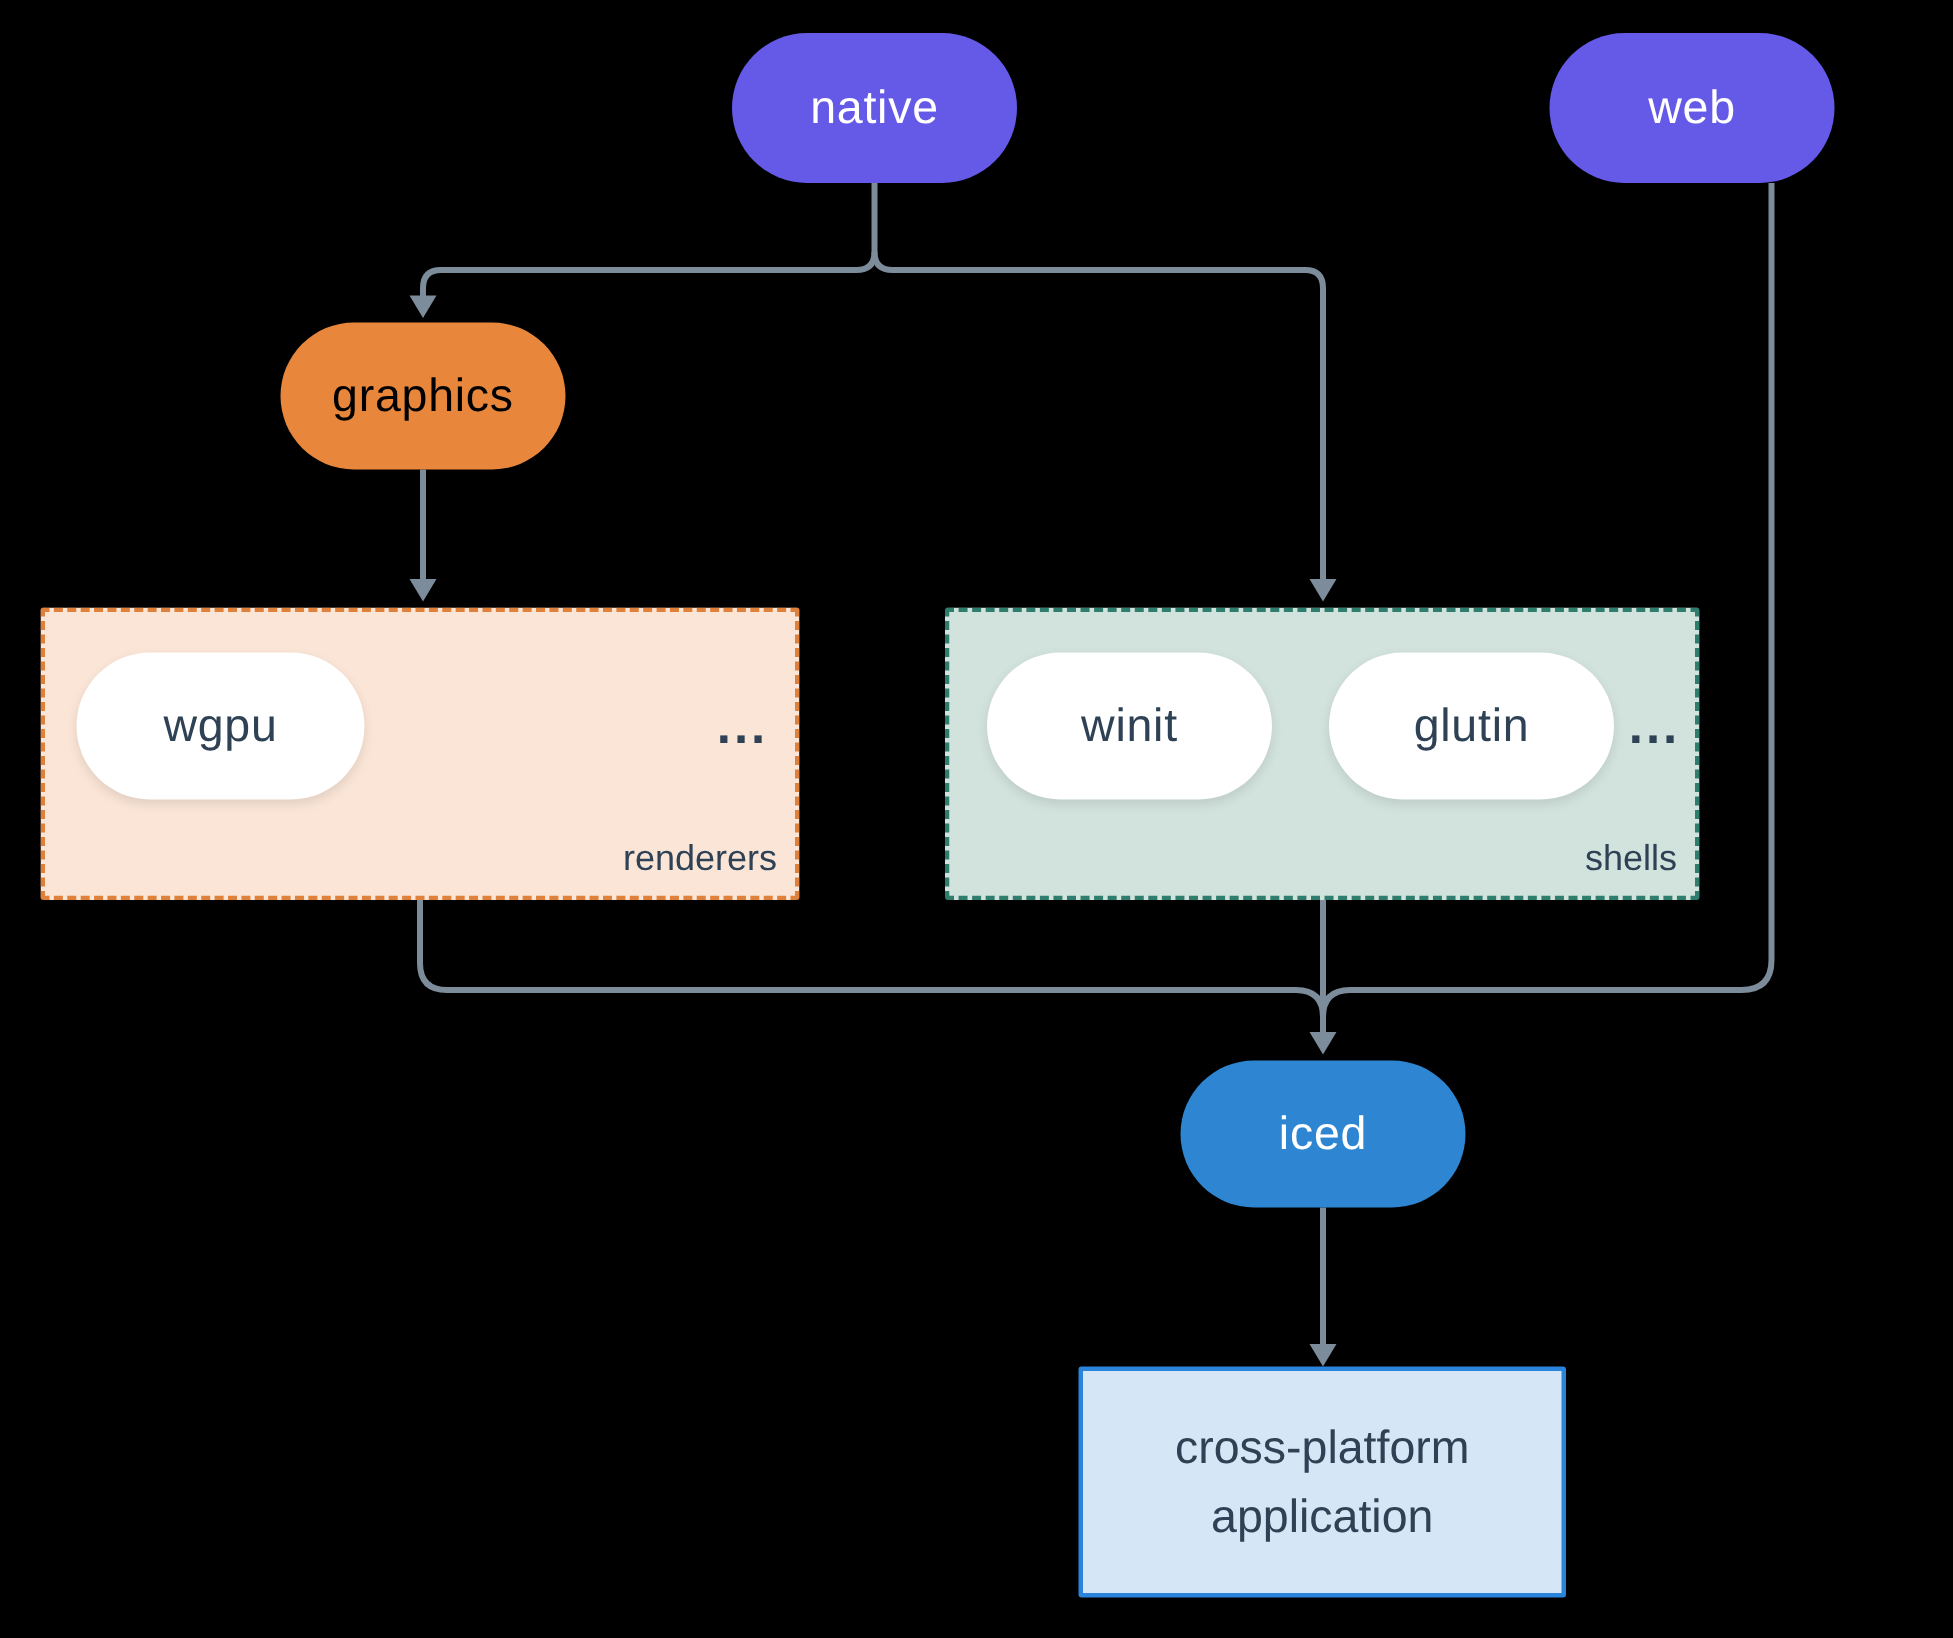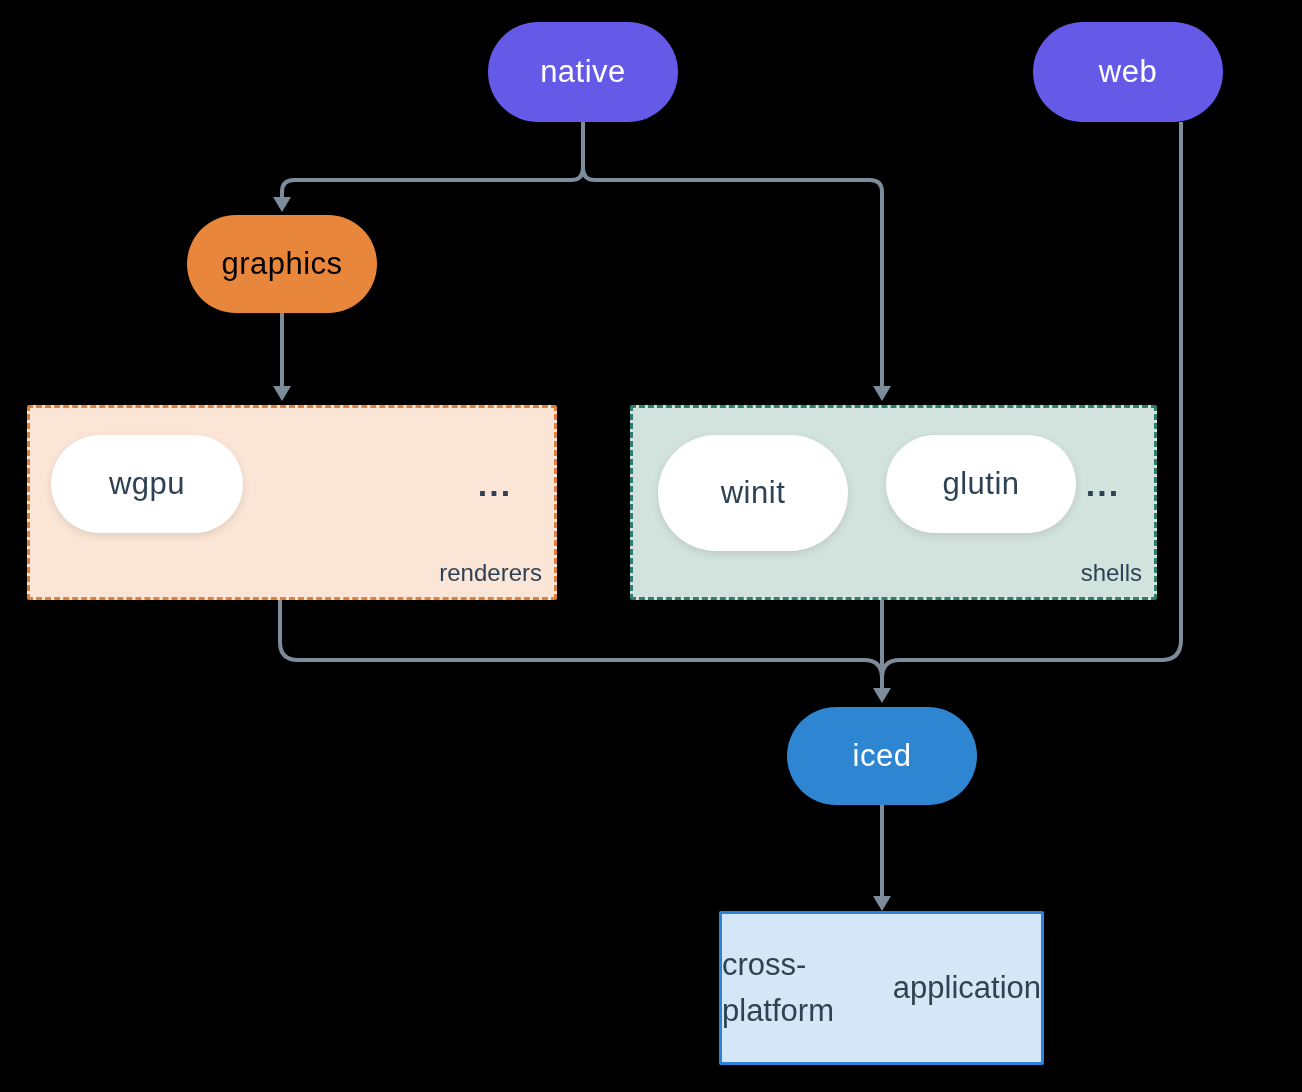--- a/index.html
+++ b/index.html
@@ -44,21 +44,20 @@
   .pill.orange { background: #E8873C; color: #000000; }
   .pill.blue   { background: #2E86D3; color: #FFFFFF; }
   .pill.white  {
     background: #FFFFFF;
     color: #2F4255;
     box-shadow: 0 3px 8px rgba(0,0,0,0.10);
   }
   .group {
     position: absolute;
     border-radius: 2px;
-    padding-left: 24px;
   }
   .group.renderers {
     background: #FAE5D6;
     border: 3px dashed #E0813B;
   }
   .group.shells {
     background: #D2E2DC;
     border: 3px dashed #2F7E6D;
   }
   .group .ellipsis {
@@ -84,21 +83,21 @@
   .app-box {
     position: absolute;
     left: 719px;
     top: 911px;
     width: 325px;
     height: 154px;
     background: #D5E6F6;
     border: 3px solid #2B84DC;
     border-radius: 2px;
     display: flex;
-    flex-direction: row;
+    flex-direction: column;
     align-items: center;
     justify-content: center;
     color: #2F4255;
     font-size: 31px;
     line-height: 46px;
     box-sizing: border-box;
   }
 </style>
 </head>
 <body>
@@ -143,21 +142,21 @@
 
   <div class="group renderers" style="left:27px; top:405px; width:500px; height:189px;">
     <div class="pill white" style="left:21px; top:27px; width:192px; height:98px;">
       <span>wgpu</span>
     </div>
     <div class="ellipsis" style="left:435px;">...</div>
     <div class="group-label">renderers</div>
   </div>
 
   <div class="group shells" style="left:630px; top:405px; width:497px; height:189px;">
-    <div class="pill white" style="left:25px; top:27px; width:190px; height:116px;">
+    <div class="pill white" style="left:25px; top:27px; width:190px; height:98px;">
       <span>winit</span>
     </div>
     <div class="pill white" style="left:253px; top:27px; width:190px; height:98px;">
       <span>glutin</span>
     </div>
     <div class="ellipsis" style="left:440px;">...</div>
     <div class="group-label">shells</div>
   </div>
 
   <div class="pill blue" style="left:787px; top:707px; width:190px; height:98px;">

